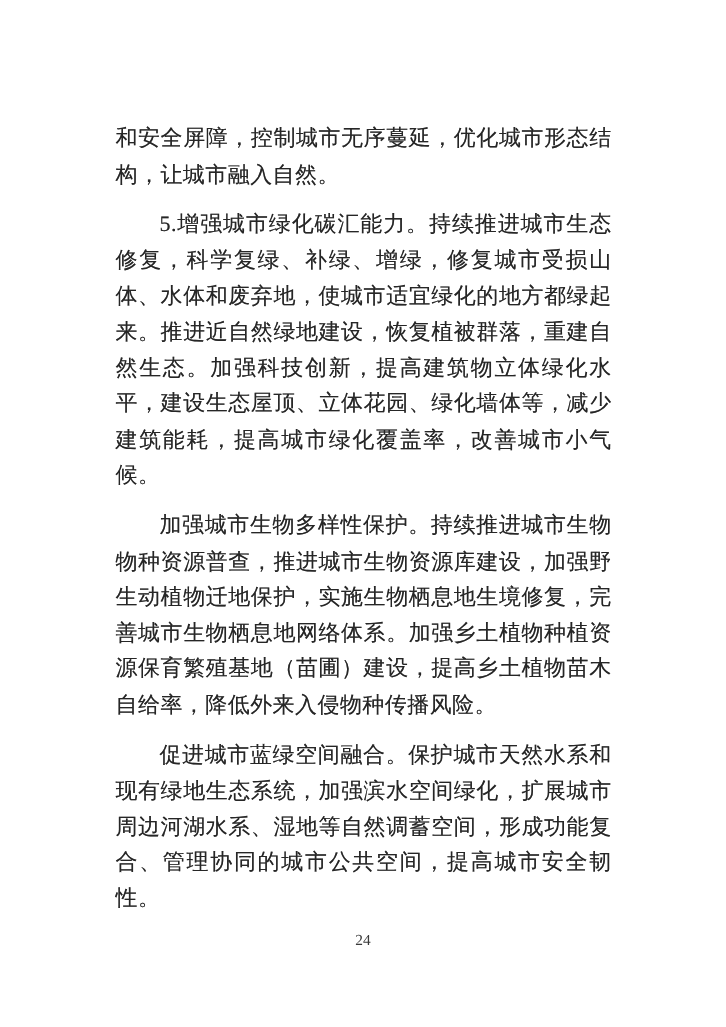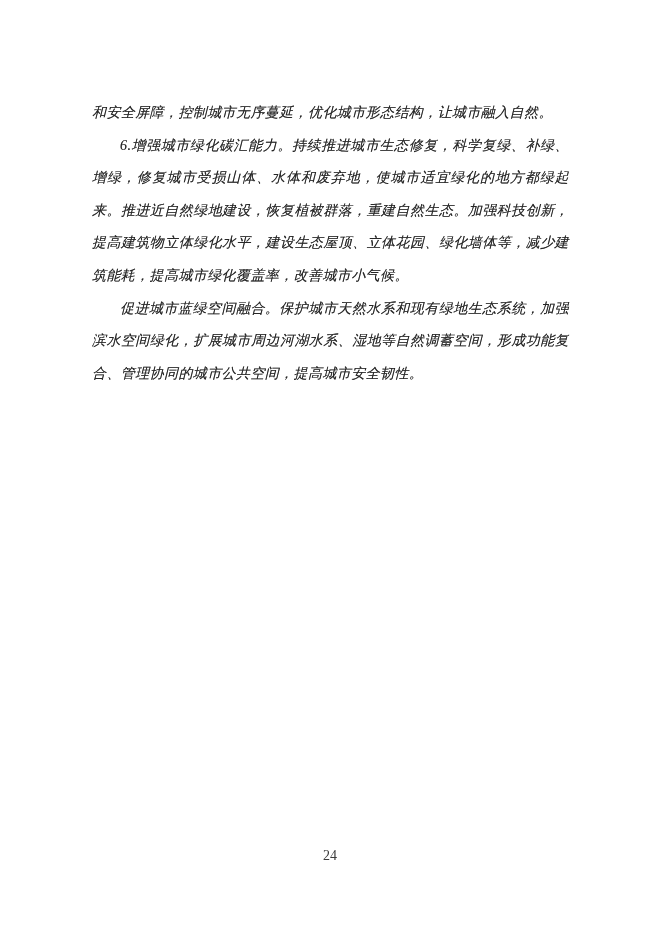--- a/index.html
+++ b/index.html
@@ -16,29 +16,28 @@
     font-family: "Liberation Serif", "DejaVu Serif", serif;
     color: #262626;
   }
   .content {
     position: absolute;
     left: 92px;
     top: 97px;
     width: 477px;
   }
   .content p {
-    margin: 0;
+    margin: 13px;
     padding: 0;
-    font-size: 14px;
+    font-size: 20px;
     line-height: 32.6px;
     letter-spacing: 0.4px;
     text-align: justify;
     
     text-shadow: 0 0 0.4px rgba(40,40,40,0.55);
-    font-style: italic;
   }
   .content p.indented {
     text-indent: 2em;
   }
   .page-number {
     position: absolute;
     top: 846px;
     left: 0;
     right: 0;
     text-align: center;
@@ -46,18 +45,19 @@
     line-height: 20px;
     color: #3a3a3a;
   }
 </style>
 </head>
 <body>
 
 <div class="page">
   <div class="content">
     <p>和安全屏障，控制城市无序蔓延，优化城市形态结构，让城市融入自然。</p>
-    <p class="indented">6.增强城市绿化碳汇能力。持续推进城市生态修复，科学复绿、补绿、增绿，修复城市受损山体、水体和废弃地，使城市适宜绿化的地方都绿起来。推进近自然绿地建设，恢复植被群落，重建自然生态。加强科技创新，提高建筑物立体绿化水平，建设生态屋顶、立体花园、绿化墙体等，减少建筑能耗，提高城市绿化覆盖率，改善城市小气候。</p>
+    <p class="indented">5.增强城市绿化碳汇能力。持续推进城市生态修复，科学复绿、补绿、增绿，修复城市受损山体、水体和废弃地，使城市适宜绿化的地方都绿起来。推进近自然绿地建设，恢复植被群落，重建自然生态。加强科技创新，提高建筑物立体绿化水平，建设生态屋顶、立体花园、绿化墙体等，减少建筑能耗，提高城市绿化覆盖率，改善城市小气候。</p>
+    <p class="indented">加强城市生物多样性保护。持续推进城市生物物种资源普查，推进城市生物资源库建设，加强野生动植物迁地保护，实施生物栖息地生境修复，完善城市生物栖息地网络体系。加强乡土植物种植资源保育繁殖基地（苗圃）建设，提高乡土植物苗木自给率，降低外来入侵物种传播风险。</p>
     <p class="indented">促进城市蓝绿空间融合。保护城市天然水系和现有绿地生态系统，加强滨水空间绿化，扩展城市周边河湖水系、湿地等自然调蓄空间，形成功能复合、管理协同的城市公共空间，提高城市安全韧性。</p>
   </div>
 
   <div class="page-number">24</div>
 </div>
 
 </body></html>

